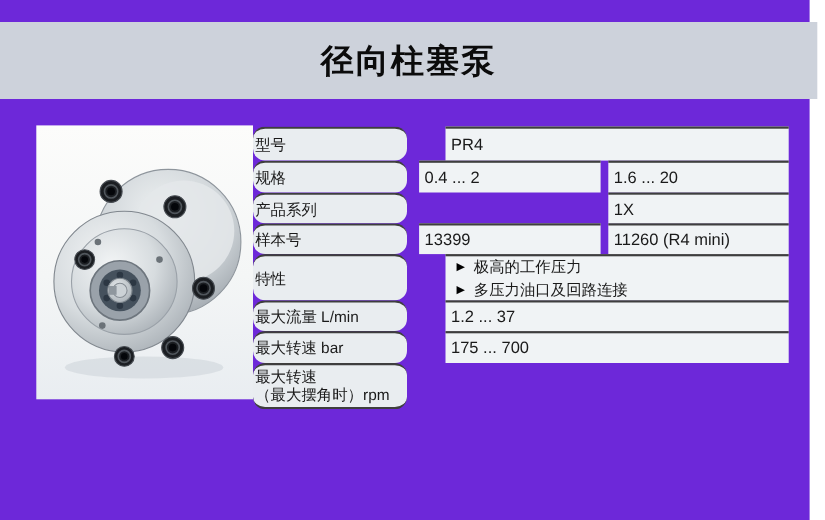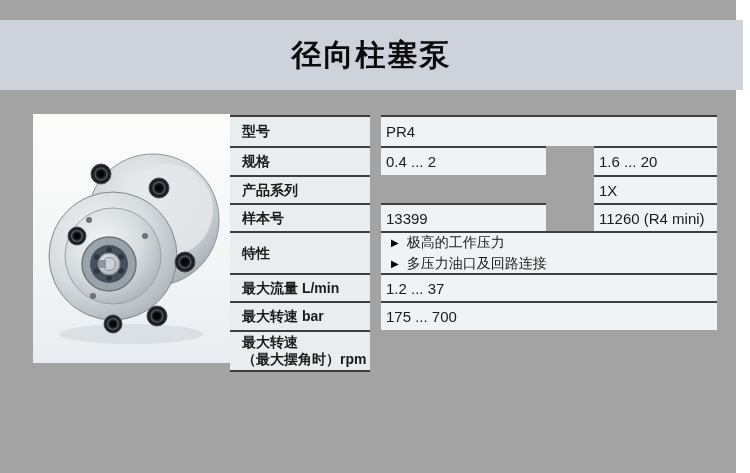--- a/index.html
+++ b/index.html
@@ -1,41 +1,41 @@
 <!DOCTYPE html>
 <html><head>
 <meta charset="utf-8">
 <style>
   * { margin:0; padding:0; box-sizing:border-box; }
   html,body { width:750px; height:473px; background:#ffffff; overflow:hidden;
               font-family:"Liberation Sans","DejaVu Sans",sans-serif; color:#1a1a1a; }
-  .page { position:relative; width:736px; height:473px; background:#a3a3a3; }
+  .page { position:relative; width:736px; height:473px; background:#6d28d9; }
 
   
   .titlebar { position:absolute; left:0; top:20px; width:743px; height:70px;
               background:#cdd2db; display:flex; align-items:center; justify-content:center; }
   .titlebar h1 { font-size:30px; font-weight:bold; color:#0b0b0b; letter-spacing:2px; }
 
   
   .photo-panel { position:absolute; left:33px; top:114px; width:197px; height:249px;
                  background:linear-gradient(180deg,#fcfcfb 0%,#f4f6f6 55%,#e9edf1 100%); }
   .photo-panel svg { display:block; width:100%; height:100%; }
 
   
   .spec { position:absolute; left:230px; top:115px; width:487px;
           display:grid;
           grid-template-columns:140px 11px 165px 7px 164px;
           grid-template-rows:31px 29px 28px 28px 42px 28px 29px 42px; }
   .cell { border-top:2px solid #3e3e3e; display:flex; align-items:center;
           font-size:14px; line-height:17px; }
-  .lbl  { grid-column:1; background:#e9edf0; font-weight:bold; padding-left:12px;
-          white-space:pre-line; }
+  .lbl  { grid-column:1; background:#e9edf0; font-weight:normal; padding-left:2px;
+          white-space:pre-line;border-radius:11px; }
   .v1   { grid-column:3;text-align:center; }
-  .v2   { grid-column:5;margin-left:41px; }
-  .vspan{ grid-column:3 / span 3; }
+  .v2   { grid-column:5; }
+  .vspan{ grid-column:3 / span 3;margin-left:24px; }
   .val  { background:#f0f3f5; padding-left:5px; font-size:15px; }
   .bottom { border-bottom:2px solid #3e3e3e; }
 
   .features { flex-direction:column; align-items:flex-start; justify-content:center;
               gap:4px; padding-left:10px; }
   .feat { display:flex; align-items:center; gap:8px; font-size:14px; }
   .bullet { font-size:10px; line-height:10px; color:#000; }
 </style>
 </head>
 <body>

